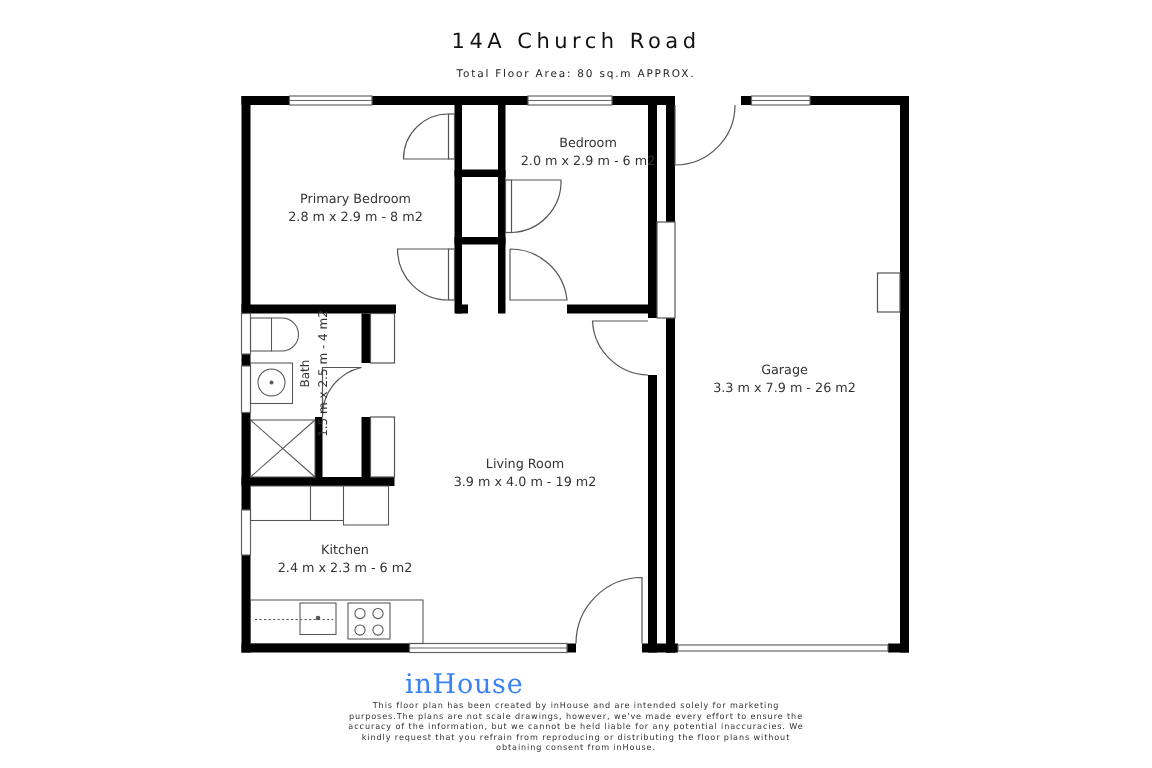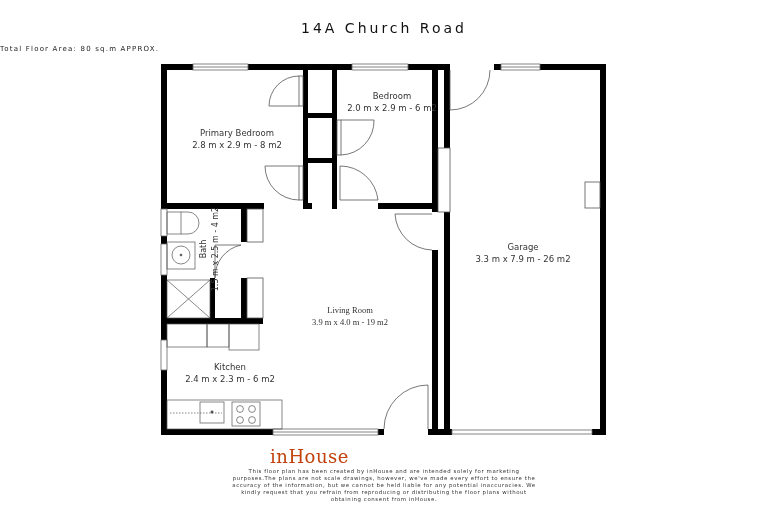--- a/index.html
+++ b/index.html
@@ -1,21 +1,21 @@
 <!DOCTYPE html>
 <html><head>
 <meta charset="utf-8">
 <style>
   html,body{margin:0;padding:0;background:#fff;}
   body{width:768px;height:512px;position:relative;overflow:hidden;font-family:"DejaVu Sans",sans-serif;color:#222;}
   .title{position:absolute;left:0;width:768px;top:20px;text-align:center;font-size:14px;letter-spacing:3px;color:#111;}
-  .subtitle{position:absolute;left:0;width:768px;top:45px;font-size:7px;letter-spacing:1.2px;color:#222;}
+  .subtitle{position:absolute;left:0;width:768px;top:45px;text-align:center;font-size:7px;letter-spacing:1.2px;color:#222;}
   svg.plan{position:absolute;left:0;top:0;}
   .lbl{position:absolute;text-align:center;font-size:8.5px;line-height:12px;color:#333;white-space:nowrap;}
-  .brand{position:absolute;left:0;width:619px;top:446px;text-align:center;font-family:"DejaVu Serif",serif;font-size:18px;color:#c2410c;letter-spacing:0.5px;}
+  .brand{position:absolute;left:0;width:619px;top:446px;text-align:center;font-family:"DejaVu Serif",serif;font-size:18px;color:#3b82f6;letter-spacing:0.5px;}
   .disc{position:absolute;left:226px;width:316px;top:468px;text-align:center;font-size:5.4px;line-height:7px;letter-spacing:0.6px;color:#333;}
 </style>
 </head>
 <body>
 
 <div class="title">14A Church Road</div>
 <div class="subtitle">Total Floor Area: 80 sq.m APPROX.</div>
 
 <svg class="plan" width="768" height="512" viewBox="0 0 768 512">
 
@@ -139,21 +139,21 @@
   <div>2.8 m x 2.9 m - 8 m2</div>
 </div>
 <div class="lbl" style="left:340px;top:90px;width:104px;">
   <div>Bedroom</div>
   <div>2.0 m x 2.9 m - 6 m2</div>
 </div>
 <div class="lbl" style="left:160px;top:237px;width:100px;transform:rotate(-90deg);transform-origin:50% 50%;font-size:8px;">
   <div>Bath</div>
   <div>1.5 m x 2.5 m - 4 m2</div>
 </div>
-<div class="lbl" style="left:290px;top:304px;width:120px;font-family:Liberation Serif, serif;">
+<div class="lbl" style="left:290px;top:304px;width:120px;">
   <div>Living Room</div>
   <div>3.9 m x 4.0 m - 19 m2</div>
 </div>
 <div class="lbl" style="left:180px;top:361px;width:100px;">
   <div>Kitchen</div>
   <div>2.4 m x 2.3 m - 6 m2</div>
 </div>
 <div class="lbl" style="left:468px;top:241px;width:110px;">
   <div>Garage</div>
   <div>3.3 m x 7.9 m - 26 m2</div>

